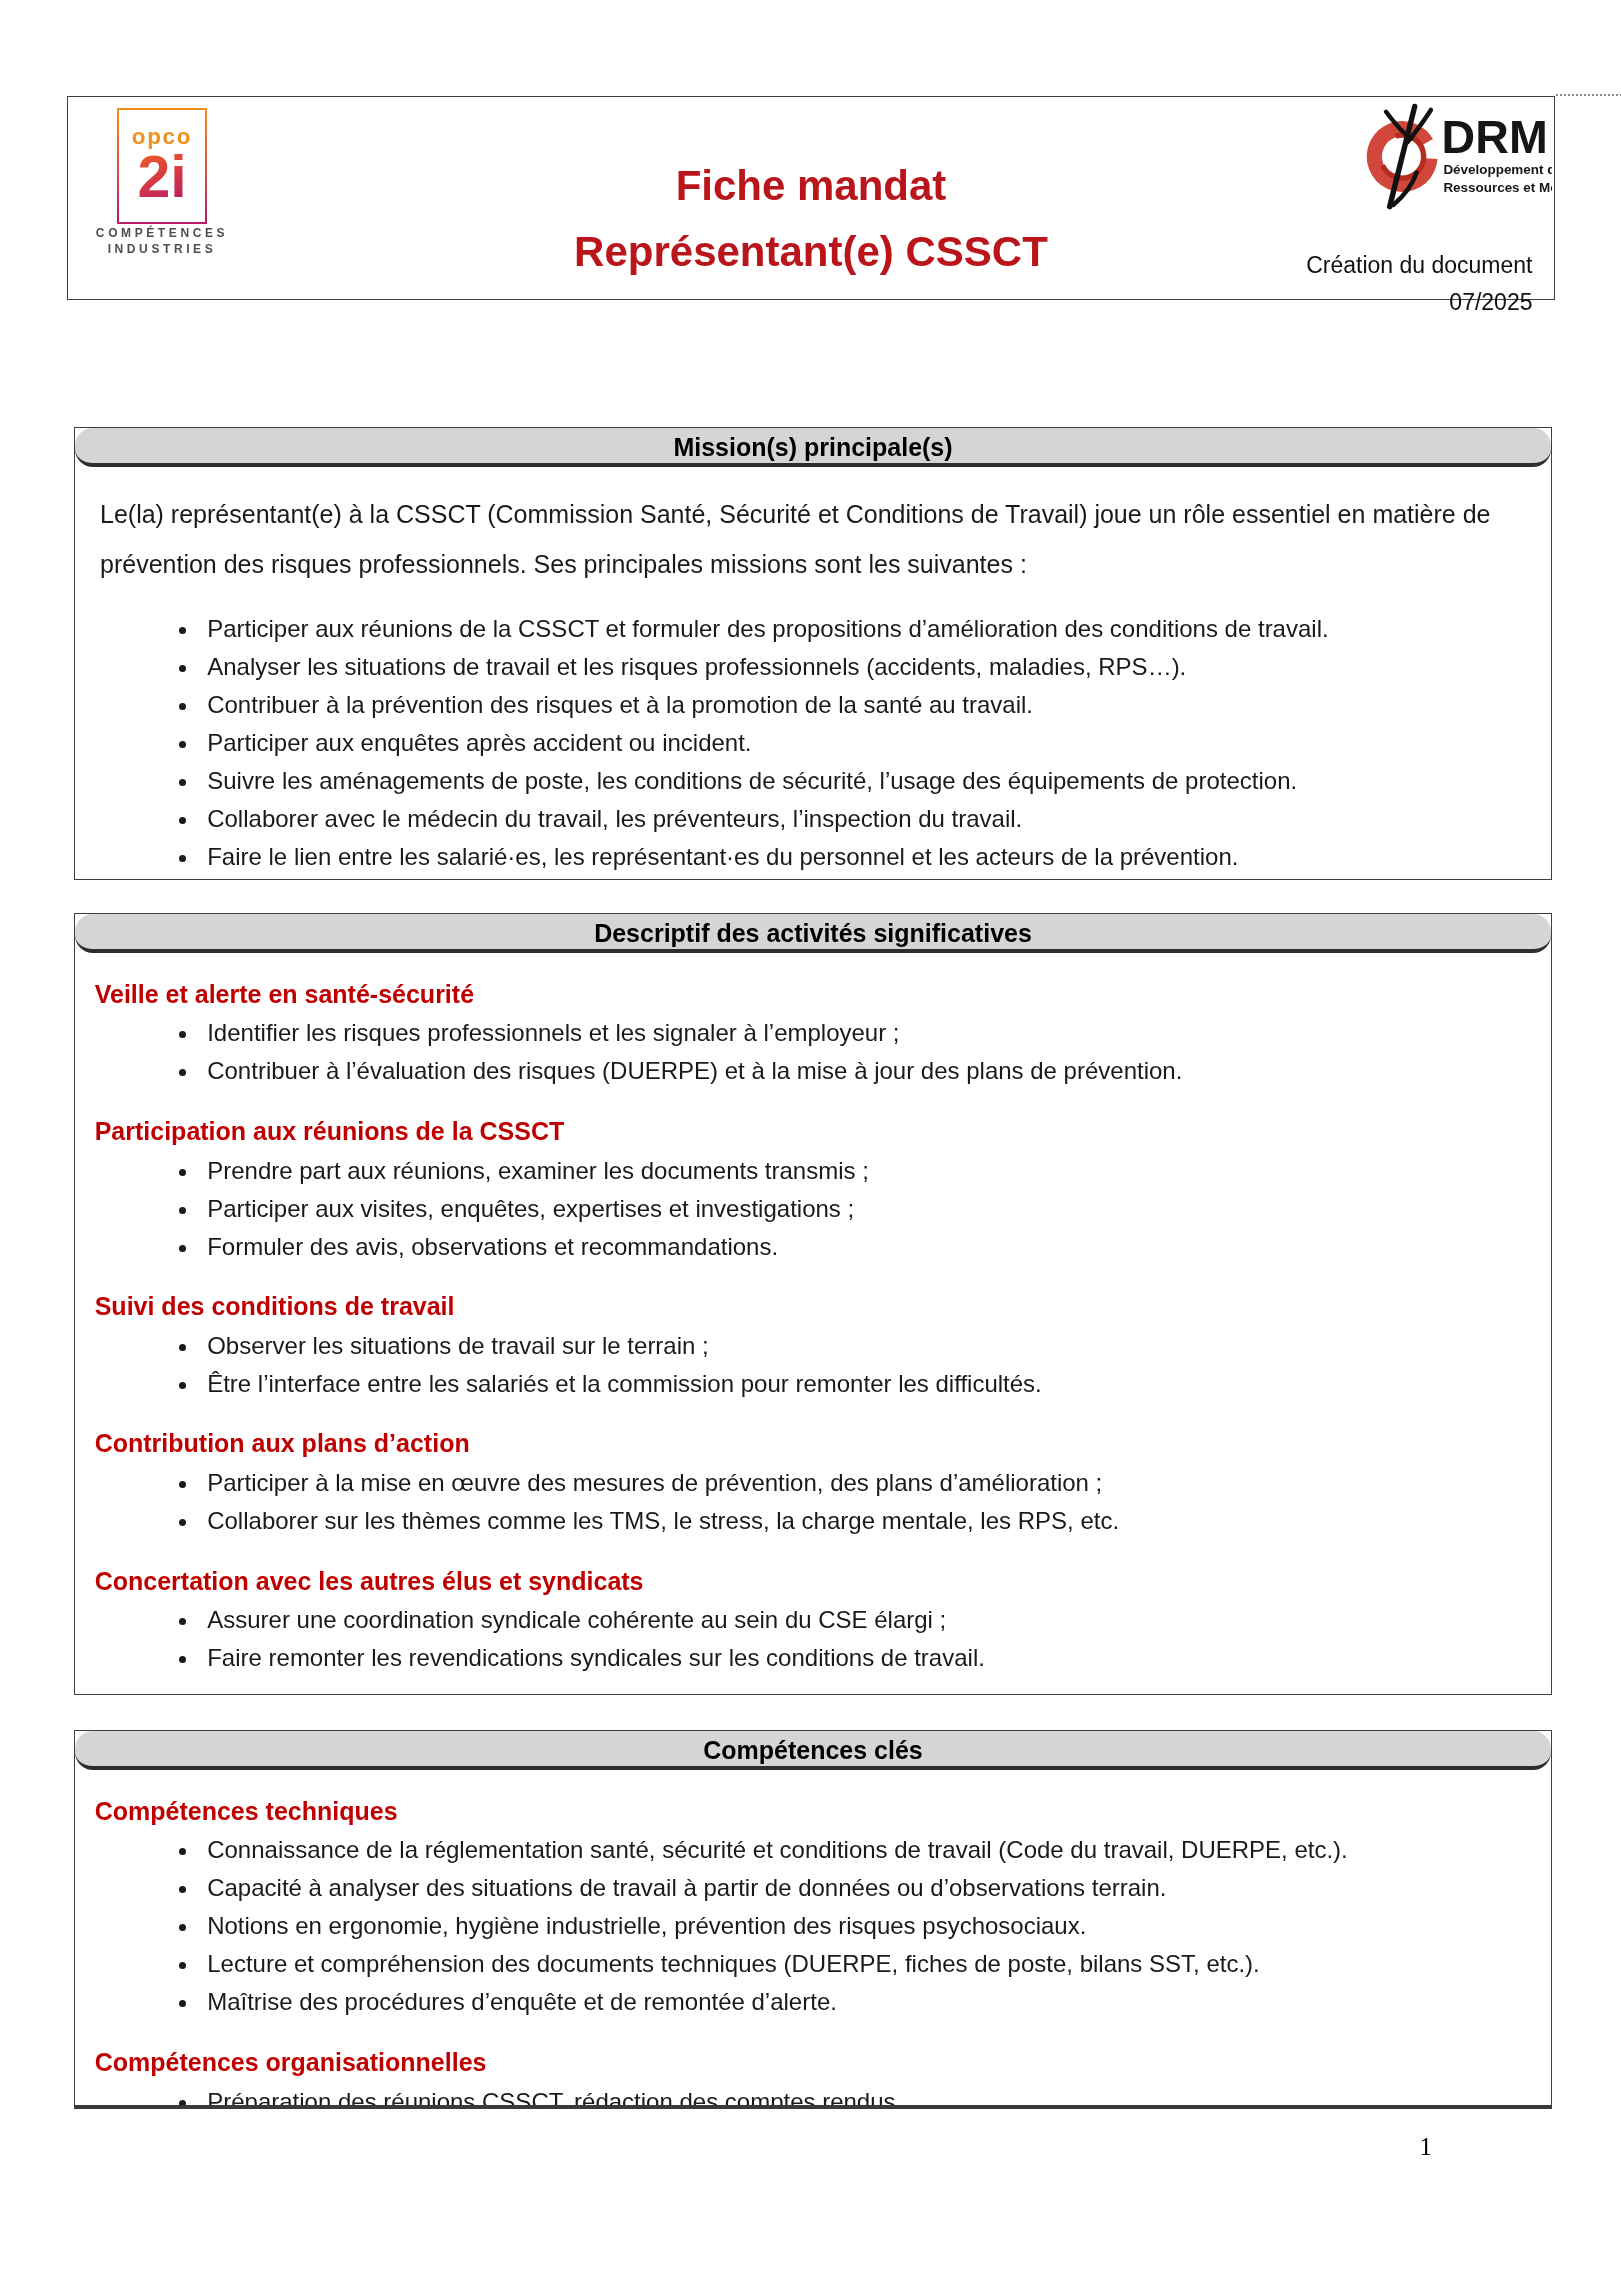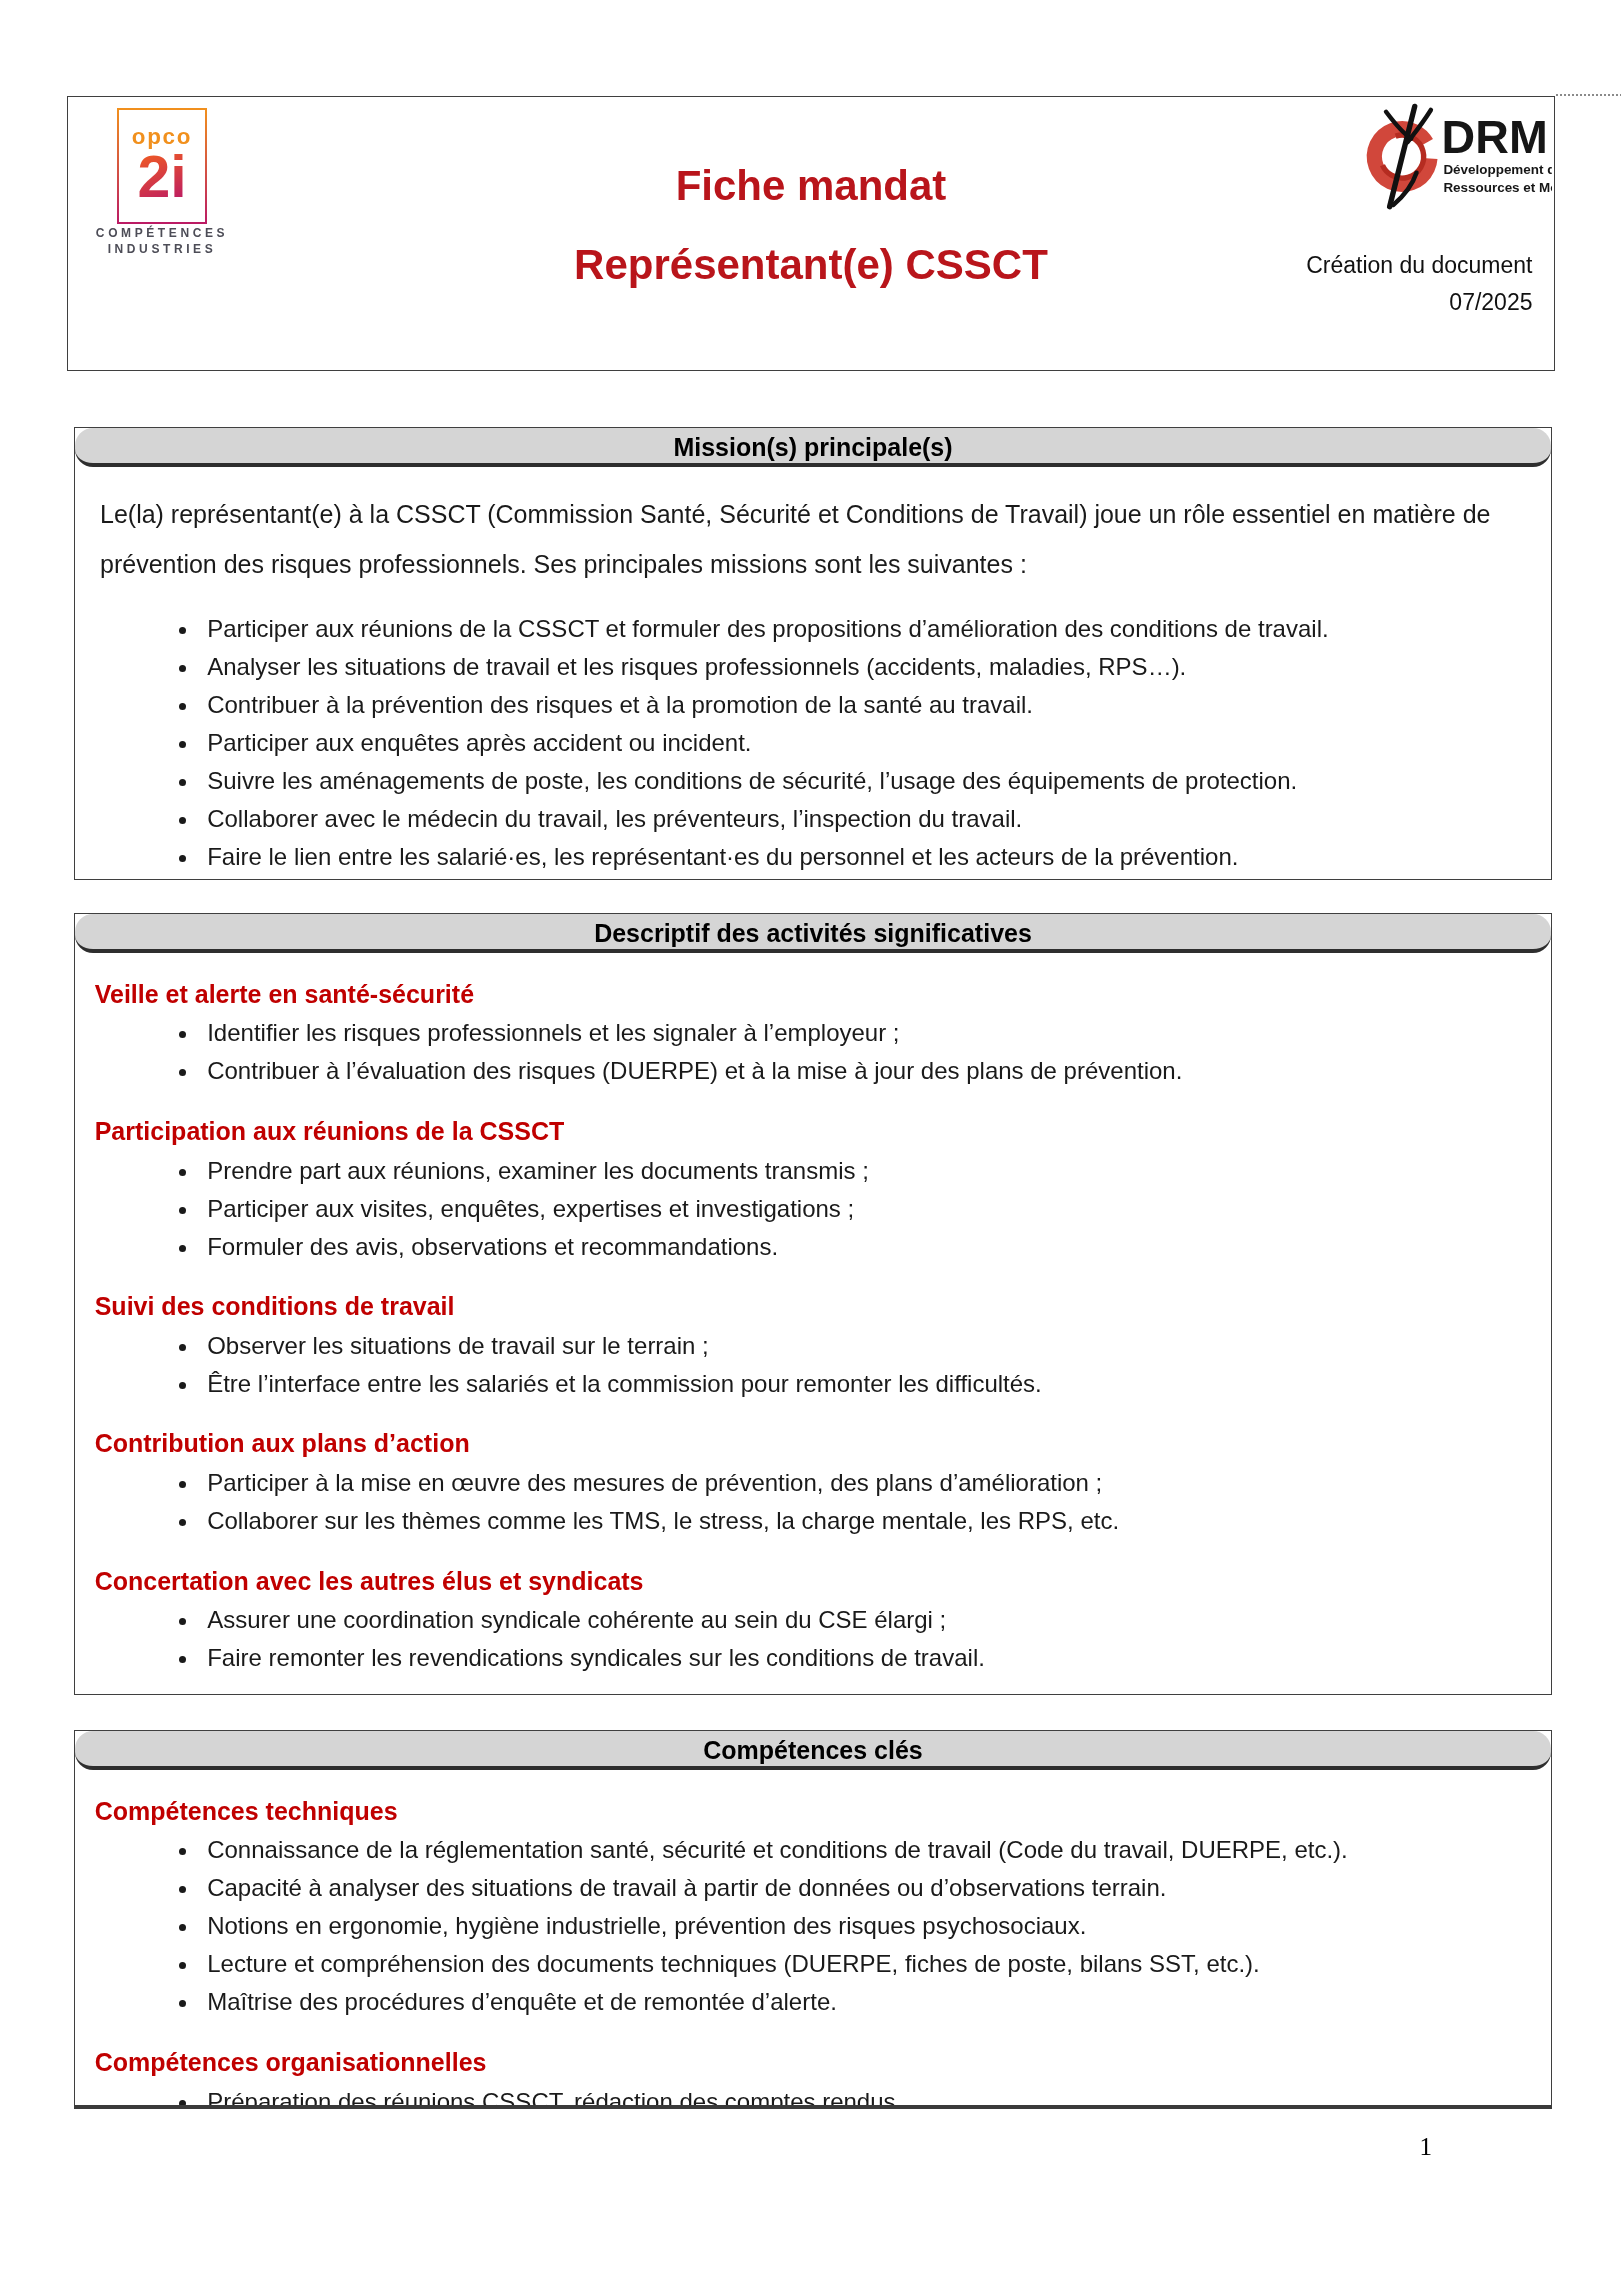--- a/index.html
+++ b/index.html
@@ -8,21 +8,21 @@
     position:relative; width:1622px; height:2293px; background:#fff;
     font-family:"Liberation Sans", sans-serif; color:var(--text-black, #1a1a1a);
     overflow:hidden;
   }
   
   .top-dotted {
     position:absolute; left:1556px; top:94px; width:66px; height:0;
     border-top:2.7px dotted #8a8a8a;
   }
   .header-box {
-    position:absolute; left:67px; top:96px; width:1488px; height:275px;
+    position:absolute; left:67px; top:96px; width:1488px; height:204px;
     border:1.8px solid var(--border-dark, #3c3c3c); background:#fff;
   }
   .opco-logo { position:absolute; left:27px; top:10.7px; width:134px; text-align:center; }
   .opco-frame {
     width:90px; height:116px; margin:0 auto;
     border:2.7px solid; border-image:linear-gradient(180deg, var(--opco-orange,#f1901d), var(--opco-grad-end,#bb1b64)) 1;
     display:flex; flex-direction:column; align-items:center; justify-content:center;
     background:#fff;
   }
   .opco-word {
@@ -33,21 +33,21 @@
     font-size:59px; font-weight:800; line-height:59px;
     background:linear-gradient(160deg, var(--opco-grad-start,#ef5a24) 10%, var(--opco-grad-end,#bb1b64) 90%);
     -webkit-background-clip:text; background-clip:text; color:transparent;
   }
   .opco-sub {
     font-size:12px; font-weight:700; letter-spacing:3.6px;
     color:var(--logo-subtext, #4d4d57); line-height:16px; margin-top:0.9px;
   }
   .title-wrap { position:absolute; left:0; right:0; top:65px; text-align:center; }
   .title-line { font-size:42px; font-weight:700; color:var(--title-red, #b9151b); line-height:47px; }
-  .title-line + .title-line { margin-top:32px; }
+  .title-line + .title-line { margin-top:19px; }
   .drm-logo { position:absolute; right:2px; top:3.6px; }
   .creation { position:absolute; right:21.5px; top:150px; text-align:right; font-size:23px; line-height:37px; color:#111; }
   
   .box {
     position:absolute; left:74px; width:1478px;
     border:1.8px solid var(--border-dark, #474747); background:#fff; overflow:hidden;
   }
   #box-missions    { top:427px;  height:453px; }
   #box-activities  { top:913px; height:782px; }
   #box-competences { top:1730px; height:379px; border-bottom:4.5px solid #3a3a3a; }

